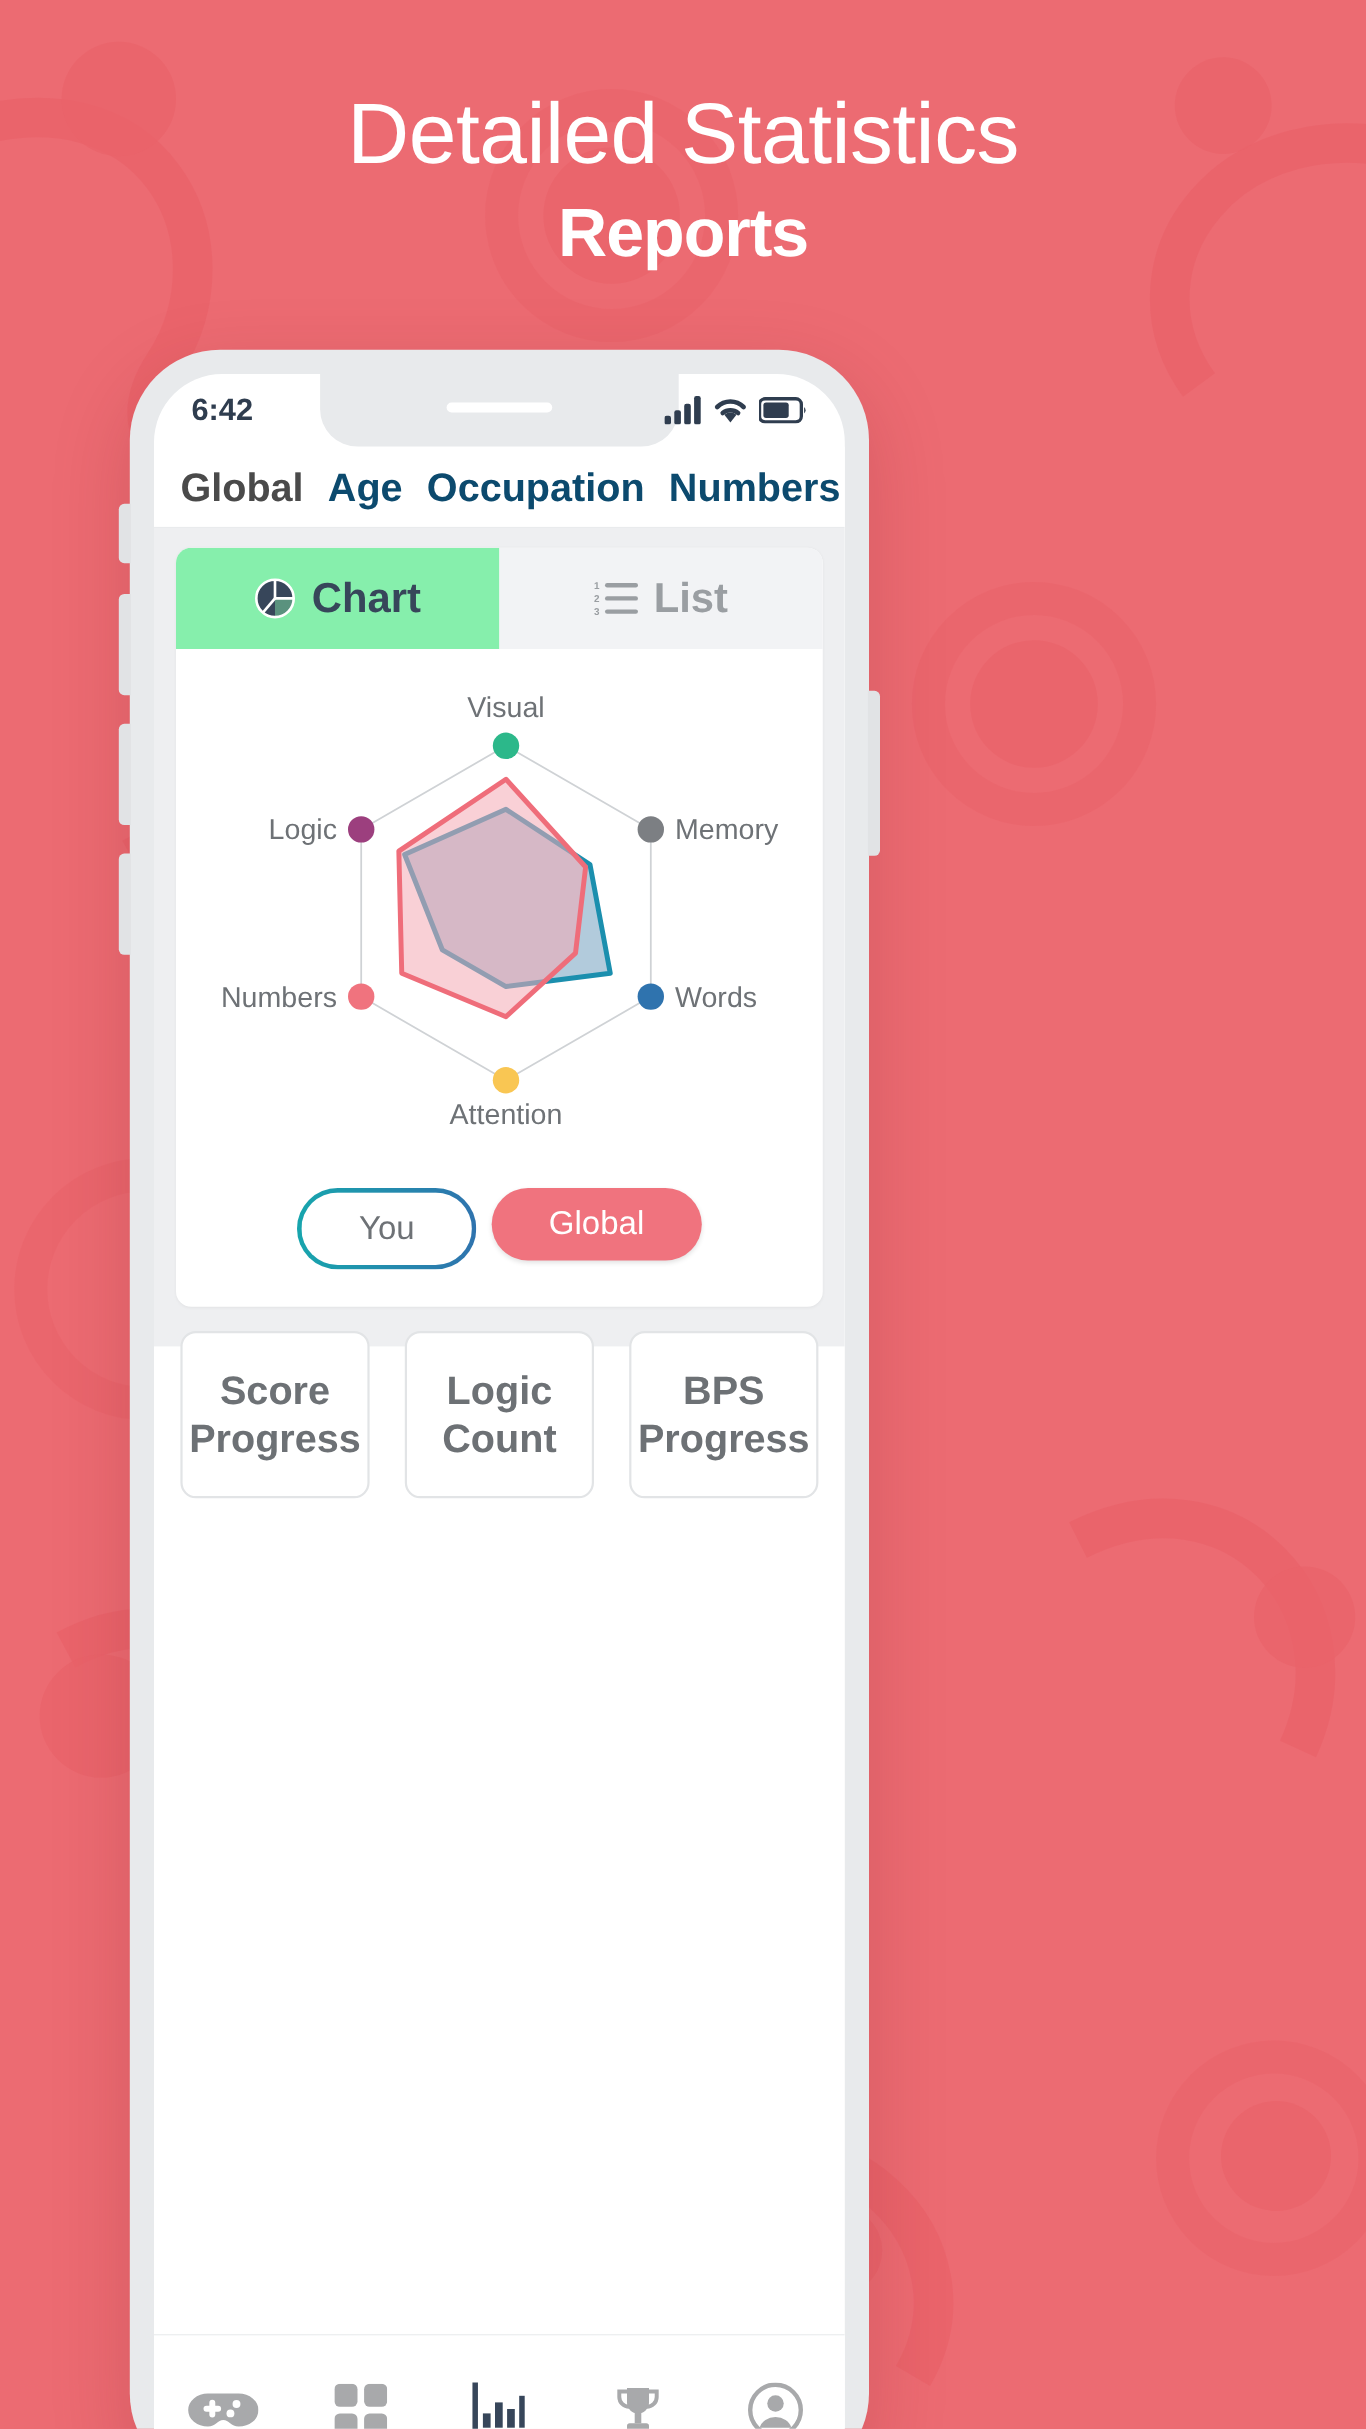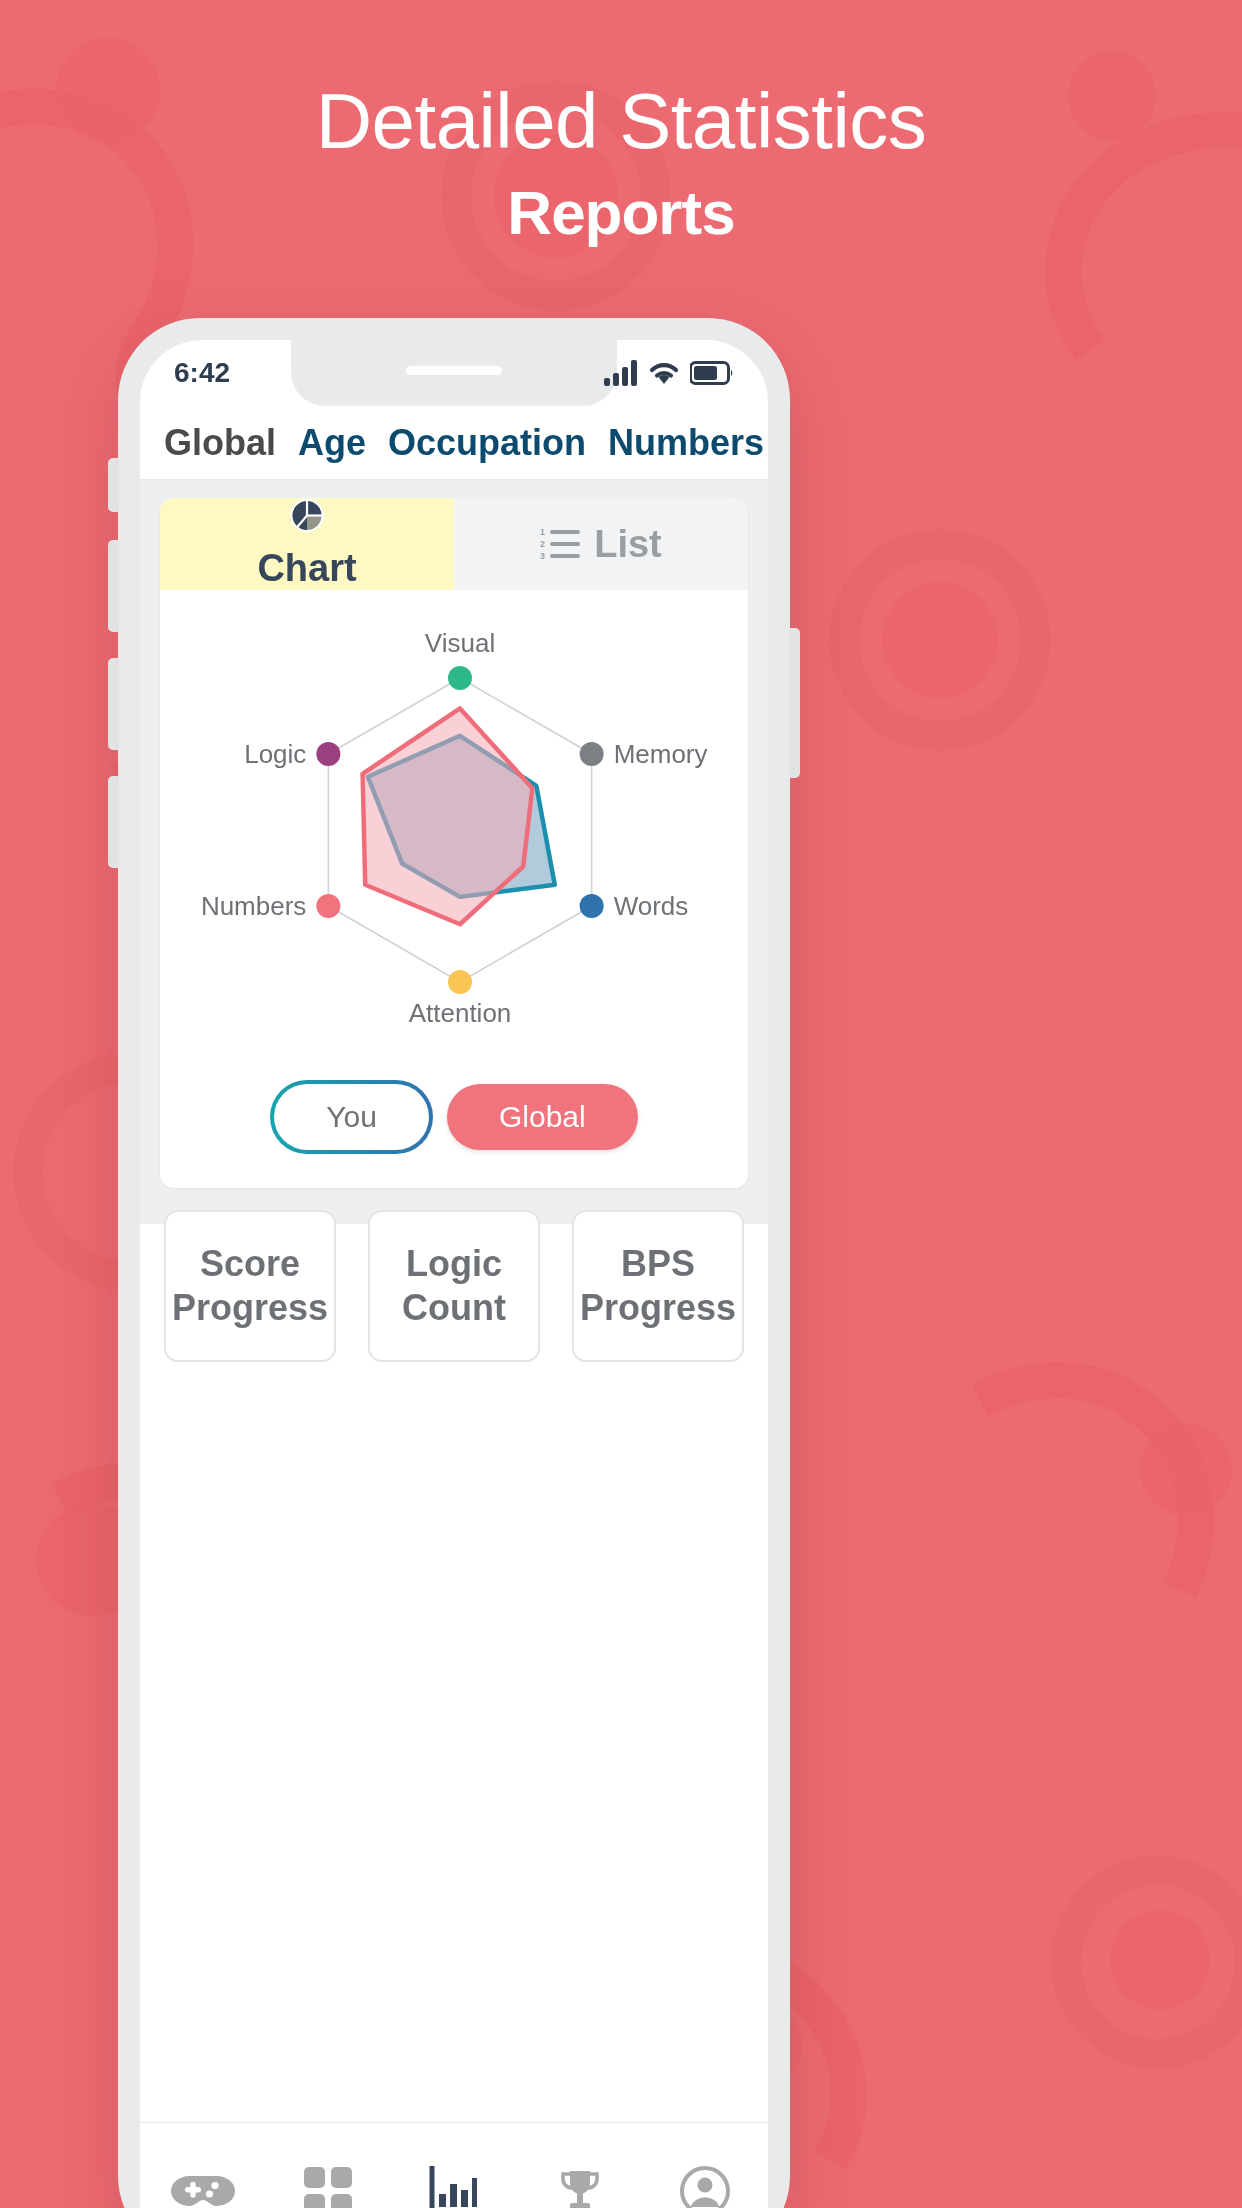--- a/index.html
+++ b/index.html
@@ -86,28 +86,28 @@
   .ftab.active { color:#4a4a4a; font-weight:bold; }
 
   
   #content { background:#eeeff1; padding:18px 20px 0 20px; height:744px; }
 
   
   #chartcard { background:#fff; border-radius:14px; overflow:hidden; box-shadow:0 1px 3px rgba(0,0,0,0.05); }
   #cardtabs { display:flex; height:92px; }
   .ctab { flex:1; display:flex; align-items:center; justify-content:center; gap:14px;
           font-size:38px; font-weight:bold; color:#9a9ea2; background:#f2f3f5; }
-  .ctab.active { color:#37465a; background:#fef9c3;flex-direction:column; }
+  .ctab.active { color:#37465a; background:#86efac; }
 
   
   #radarwrap { position:relative; height:480px; }
   #radarwrap svg { display:block; margin:0 auto; }
 
   
-  #legend { display:flex; justify-content:center; align-items:center; gap:14px; padding:10px 0 34px 0; }
+  #legend { display:flex; justify-content:center; align-items:flex-start; gap:14px; padding:10px 0 34px 0; }
   .legend-btn { font-size:30px; border-radius:40px; padding:16px 52px; text-align:center; }
   .legend-you { color:#6e7276; background:#fff; border:4px solid transparent;
                 background-image:linear-gradient(#fff,#fff), linear-gradient(90deg,#17a5ad,#2f73ae);
                 background-origin:border-box; background-clip:padding-box, border-box; }
   .legend-global { color:#ffffff; background:#f0737e; box-shadow:0 2px 5px rgba(0,0,0,0.12); }
 
   
   #statcards { display:flex; gap:32px; padding:22px 4px 0 4px; }
   .statcard { flex:1; height:152px; background:#fff; border:2px solid #e2e4e6; border-radius:14px;
               display:flex; align-items:center; justify-content:center; text-align:center;

